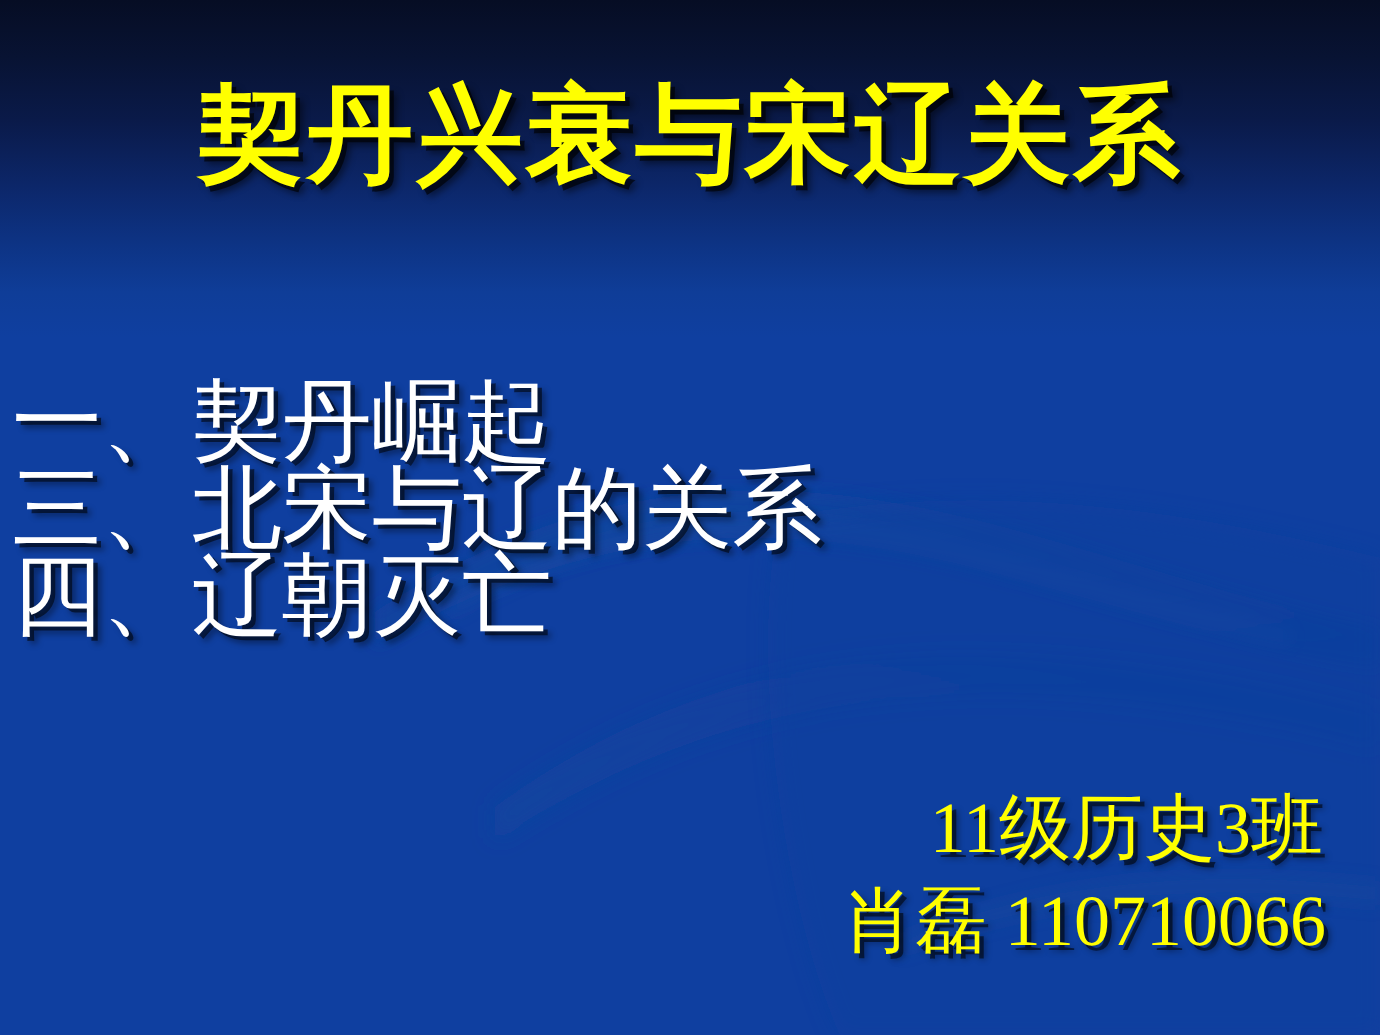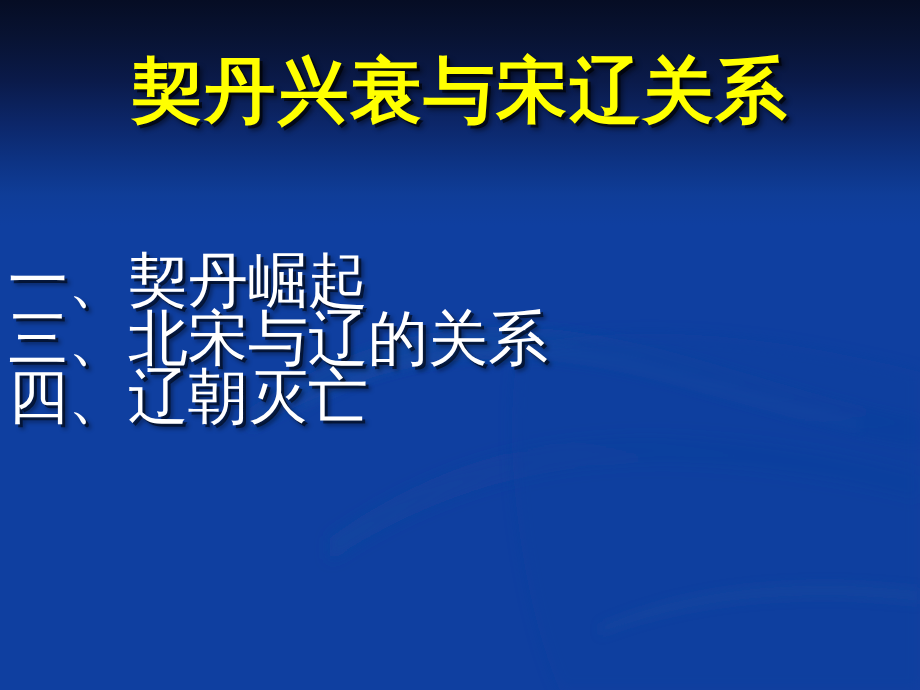--- a/index.html
+++ b/index.html
@@ -135,14 +135,18 @@
   </div>
 
   <div class="title">契丹兴衰与宋辽关系</div>
 
   <div class="body-list">
     <div class="body-line">一、契丹崛起</div>
     <div class="body-line">三、北宋与辽的关系</div>
     <div class="body-line">四、辽朝灭亡</div>
   </div>
 
+  <div class="footer">
+    <div class="footer-line-1">11级历史3班</div>
+    <div class="footer-line-2">肖磊  110710066</div>
+  </div>
 
 </div>
 
 </body></html>

